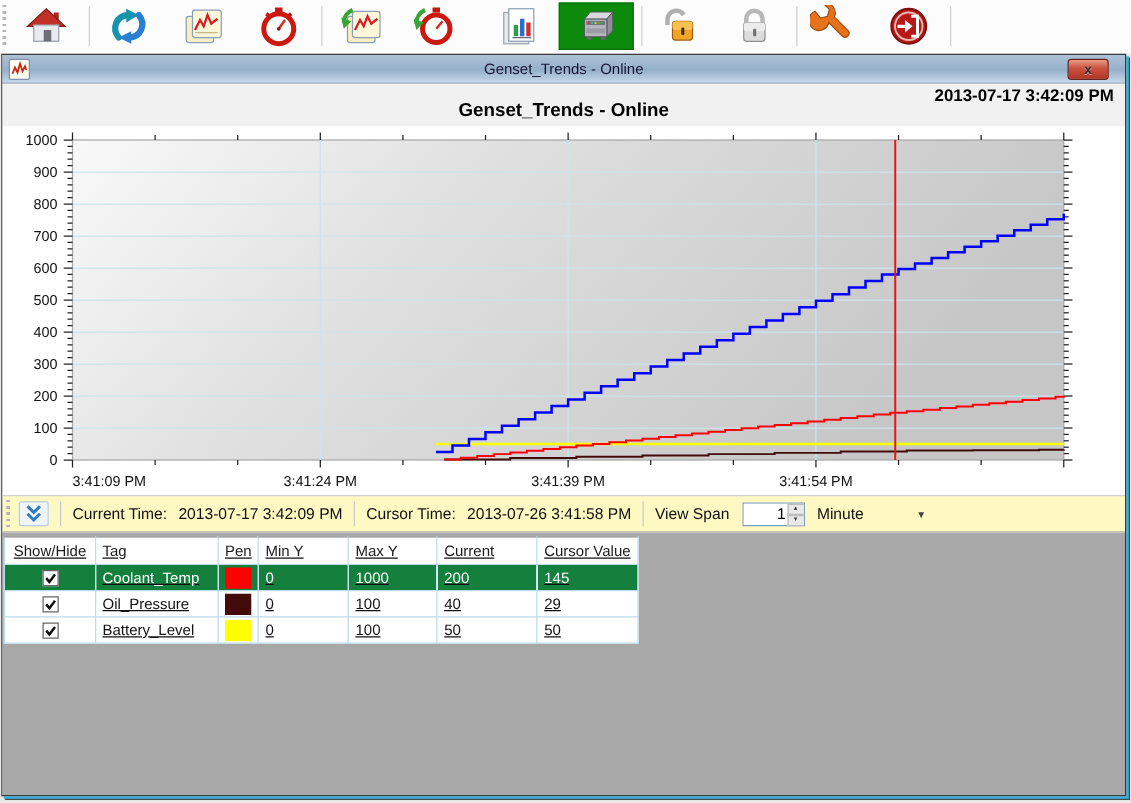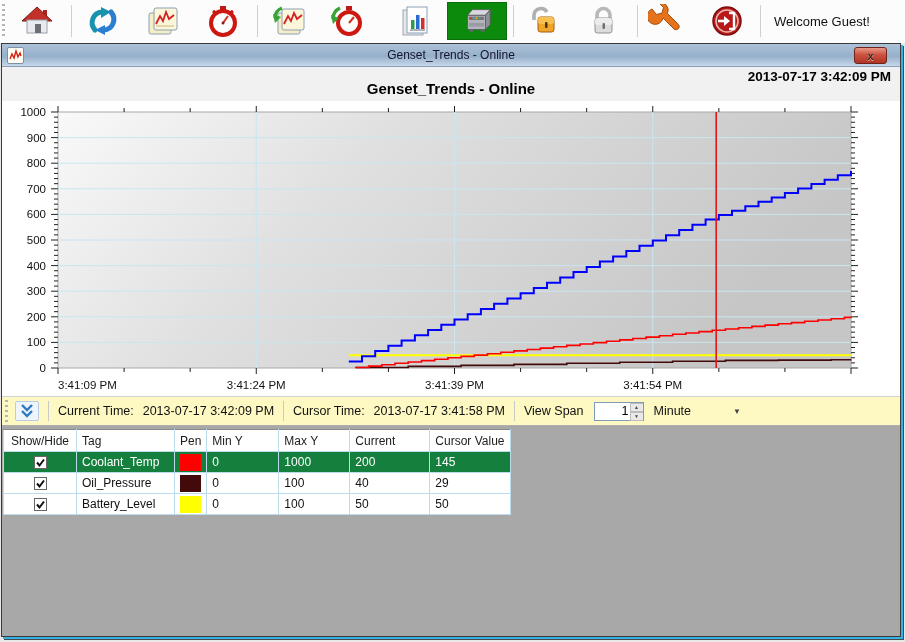--- a/index.html
+++ b/index.html
@@ -109,21 +109,21 @@
   .ddl { margin-left:10px; display:flex; align-items:center; cursor:pointer; }
   .ddl .arrow { margin-left:42px; font-size:8px; color:#444; }
   
   .bottompane { flex:1; background:#a8a8a8; padding:3px 0 0 1px; }
   table.tags { border-collapse:collapse; background:#fff; font-size:12px; }
   table.tags th, table.tags td {
     border:1px solid #bcdcec; height:21px; padding:0 5px;
     text-align:left; font-weight:normal; white-space:nowrap; overflow:hidden;
   }
   table.tags thead th { height:22px; color:#1c1c1c; background:#fff; border-top:1px solid #8b8b8b; }
-  table.tags { border:1px solid #8b8b8b; }
+  table.tags { border:1px solid #8b8b8b;text-decoration:underline; }
   table.tags td.ck, table.tags th.ck { text-align:center; padding:0; }
   tr.sel td { background:#15803d; color:#fff; }
   .cb {
     display:inline-block; width:13px; height:13px; background:#fff;
     border:1px solid #666; vertical-align:middle; cursor:pointer;
   }
   .cb svg { width:11px; height:11px; display:block; }
   td.pen { padding:1px; }
   td.pen .sw { width:100%; height:17px; }
 </style>
@@ -250,21 +250,20 @@
     <span><svg viewBox="0 0 34 34">
       <circle cx="17" cy="17" r="14" fill="#b81818" stroke="#7e0e0e" stroke-width="1.5"></circle>
       <circle cx="17" cy="17" r="11" fill="none" stroke="#e8b8b0" stroke-width="1.5"></circle>
       <path d="M19,9 h5 v16 h-5" fill="none" stroke="#fff" stroke-width="2.4"></path>
       <line x1="8" y1="17" x2="18" y2="17" stroke="#fff" stroke-width="2.6"></line>
       <polygon points="14,12 20,17 14,22" fill="#fff"></polygon>
     </svg></span>
   </button>
   <div class="tsep" style="left:760px"></div>
 
-  <span class="welcome">Welcome Guest!</span>
 </div>
 
 <div class="window">
 
   <div class="titlebar">
     <span class="ticon">
         <svg viewBox="0 0 15 15">
       <polyline points="2,11 4,6 6,10 8,3 10,9 12,5 13,8" fill="none" stroke="#d42010" stroke-width="1.4"></polyline>
     </svg>
       </span>
@@ -456,21 +455,21 @@
       <span><svg viewBox="0 0 16 14" fill="none">
         <polyline points="3,1 8,6 13,1" stroke="#2e7bc4" stroke-width="2.4"></polyline>
         <polyline points="3,7 8,12 13,7" stroke="#2e7bc4" stroke-width="2.4"></polyline>
       </svg></span>
     </button>
     <div class="csep"></div>
     <span class="clabel">Current Time:</span>
     <span class="cvalue">2013-07-17 3:42:09 PM</span>
     <div class="csep"></div>
     <span class="clabel">Cursor Time:</span>
-    <span class="cvalue">2013-07-17 3:41:58 PM</span>
+    <span class="cvalue">2013-07-26 3:41:58 PM</span>
     <div class="csep"></div>
     <span class="clabel">View Span</span>
     <div class="spinbox">
       <input value="1" style="">
       <div class="spinners">
         <span>▲</span>
         <span>▼</span>
       </div>
     </div>
     <div class="ddl">

